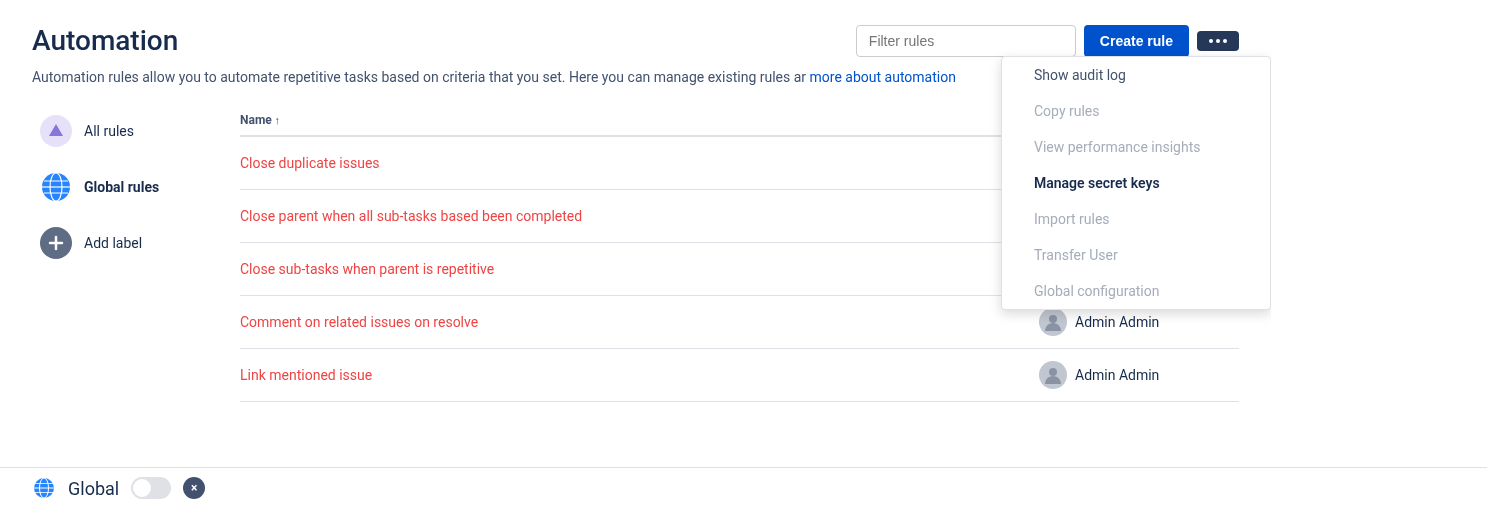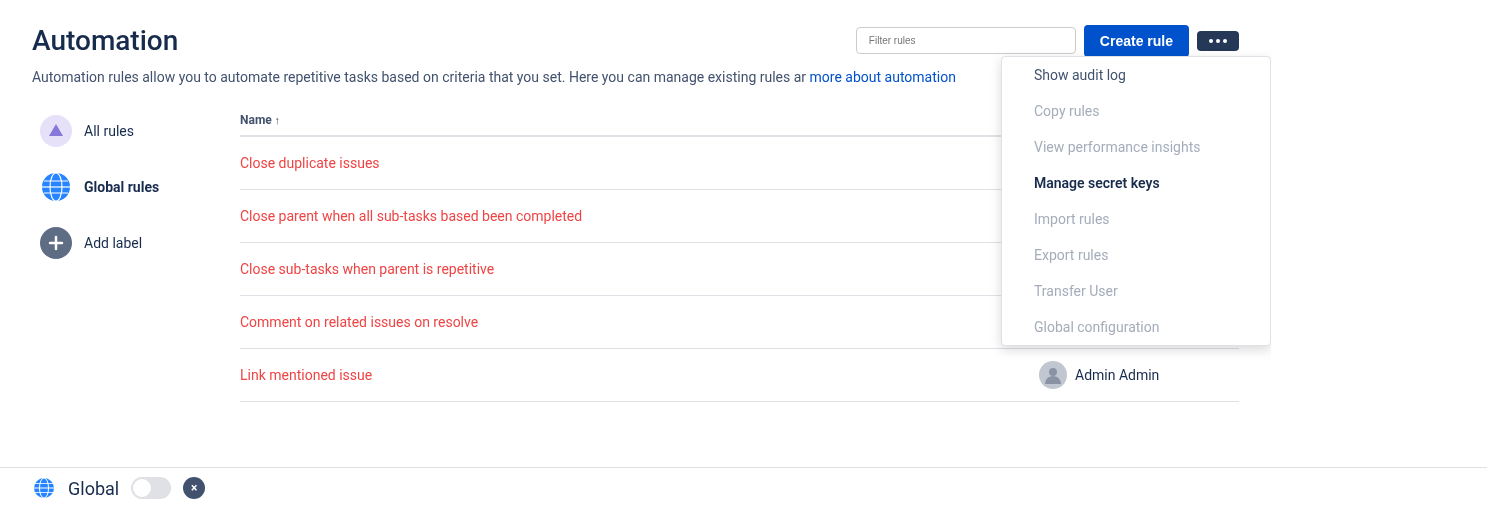--- a/index.html
+++ b/index.html
@@ -30,21 +30,21 @@
     .header-actions {
       display: flex;
       align-items: center;
       gap: 8px;
     }
     .filter-input {
       width: 220px;
       padding: 7px 12px;
       border: 1px solid #ccc;
       border-radius: 4px;
-      font-size: 10px;
+      font-size: 14px;
       color: #6b778c;
       outline: none;
       margin-left: 44px;
     }
     .create-rule-btn {
       background: #0052cc;
       color: #fff;
       border: none;
       border-radius: 4px;
       padding: 8px 16px;
@@ -423,23 +423,20 @@
     <div class="dropdown-item disabled">
       <span>View performance insights</span>
     </div>
     <div class="dropdown-item active">
       <span>Manage secret keys</span>
     </div>
     <div class="dropdown-item disabled">
       <span>Import rules</span>
     </div>
     <div class="dropdown-item disabled">
-      <span>Export rules</span>
-    </div>
-    <div class="dropdown-item disabled">
       <span>Transfer User</span>
     </div>
     <div class="dropdown-item disabled">
       <span>Global configuration</span>
     </div>
   </div>
 
   <div class="bottom-bar">
     <div class="bottom-globe">
       <svg width="24" height="24" viewBox="0 0 24 24">

